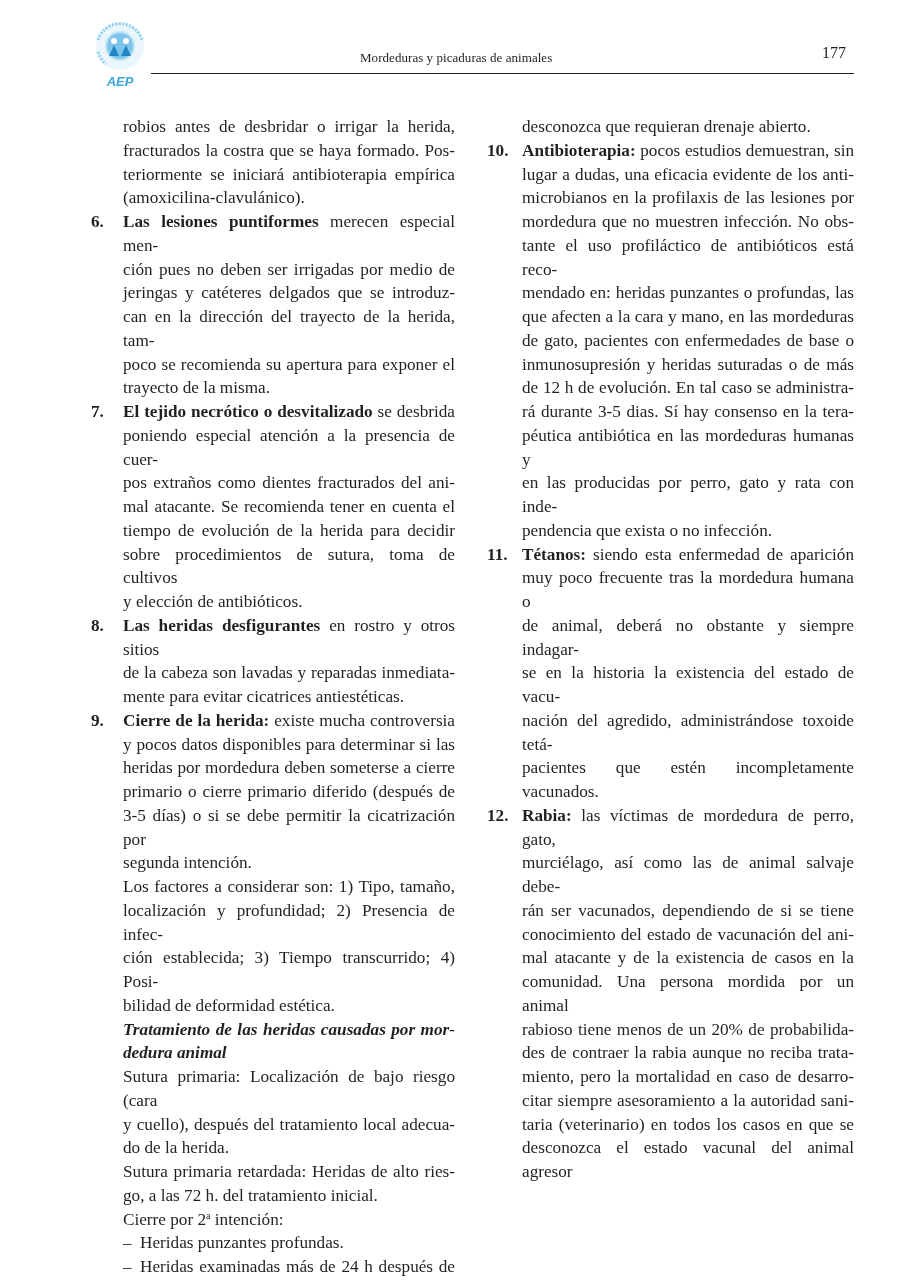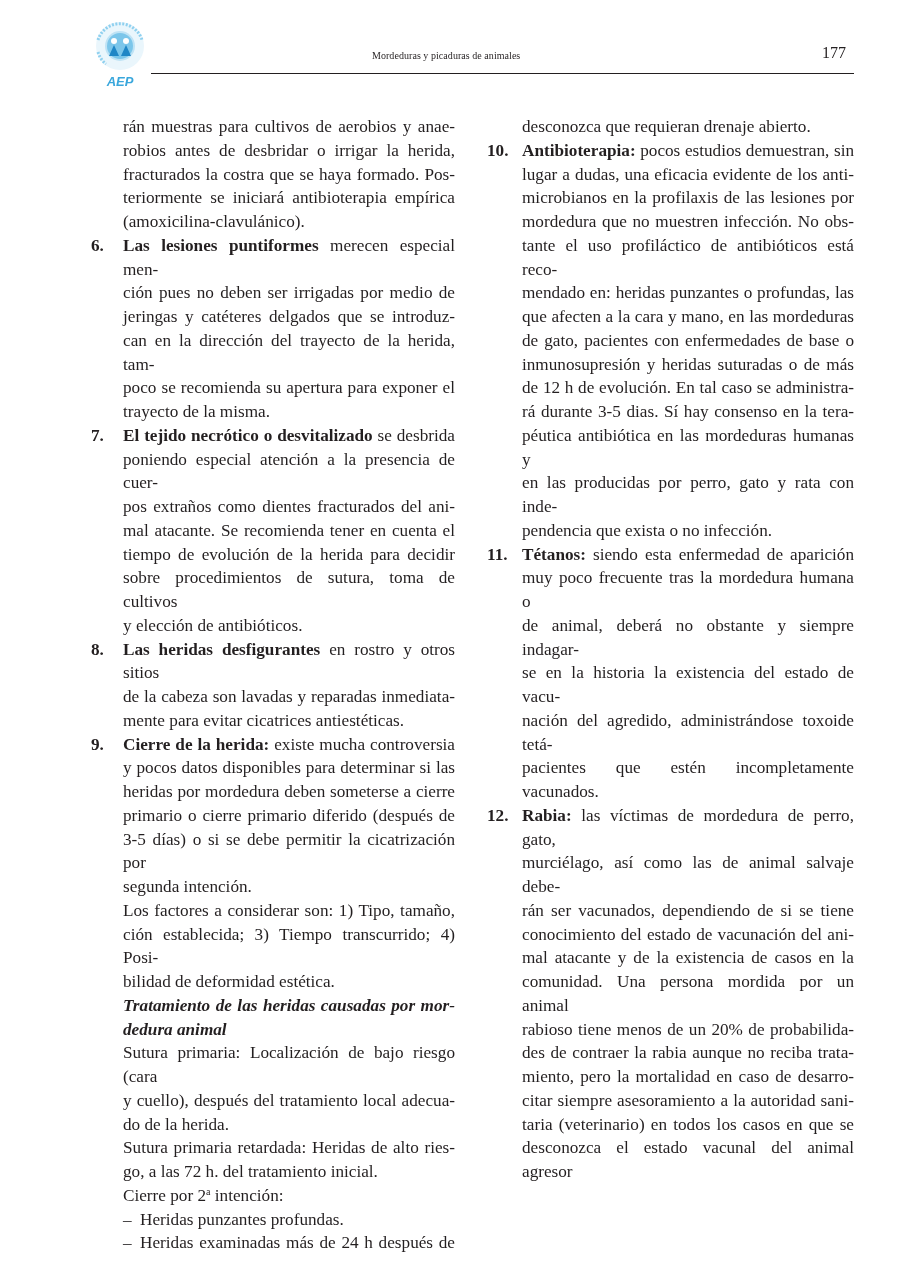--- a/index.html
+++ b/index.html
@@ -9,21 +9,21 @@
       font-family: "Liberation Serif", serif;
       color: #231f20;
       overflow: hidden;
     }
     .logo {
       position: absolute; left: 88px; top: 20px; width: 64px; height: 72px; font-style: italic;
     }
     .logo svg { display: block; }
     .header-title {
       position: absolute; left: 360px; top: 50px;
-      font-size: 10px; letter-spacing: 0.05px; margin-left: 12px;
+      font-size: 13px; letter-spacing: 0.05px;
     }
     .page-number {
       position: absolute; left: 822px; top: 44px;
       font-size: 16px;
     }
     .header-rule {
       position: absolute; left: 151px; top: 73px; width: 703px; height: 1px;
       background: #231f20;
     }
     .col {
@@ -63,21 +63,20 @@
     <path d="M10 32 A23 23 0 0 0 18 44" fill="none" stroke="#8fd0ef" stroke-width="3" stroke-dasharray="2 1.5"></path>
     <text x="32" y="66" text-anchor="middle" font-family="Liberation Sans, sans-serif" font-weight="bold" font-size="13" fill="#3aa7dc">AEP</text>
   </svg>
 </div>
 <div class="header-title">Mordeduras y picaduras de animales</div>
 <div class="page-number">177</div>
 <div class="header-rule"></div>
 
 <div class="col col-left">
   <div class="para">
-    <span class="line">rán muestras para cultivos de aerobios y anae-</span>
     <span class="line">robios antes de desbridar o irrigar la herida,</span>
     <span class="line">fracturados la costra que se haya formado. Pos-</span>
     <span class="line">teriormente se iniciará antibioterapia empírica</span>
     <span class="line last">(amoxicilina-clavulánico).</span>
   </div>
 
   <div class="item">
     <span class="num">6.</span>
     <span class="line"><span class="bold">Las lesiones puntiformes</span><span> merecen especial men-</span></span>
     <span class="line">ción pues no deben ser irrigadas por medio de</span>
@@ -108,20 +107,21 @@
   <div class="item">
     <span class="num">9.</span>
     <span class="line"><span class="bold">Cierre de la herida:</span><span> existe mucha controversia</span></span>
     <span class="line">y pocos datos disponibles para determinar si las</span>
     <span class="line">heridas por mordedura deben someterse a cierre</span>
     <span class="line">primario o cierre primario diferido (después de</span>
     <span class="line">3-5 días) o si se debe permitir la cicatrización por</span>
     <span class="line last">segunda intención.</span>
 
     <span class="line">Los factores a considerar son: 1) Tipo, tamaño,</span>
+    <span class="line">localización y profundidad; 2) Presencia de infec-</span>
     <span class="line">ción establecida; 3) Tiempo transcurrido; 4) Posi-</span>
     <span class="line last">bilidad de deformidad estética.</span>
 
     <span class="line bi">Tratamiento de las heridas causadas por mor-</span>
     <span class="line last bi">dedura animal</span>
 
     <span class="line"><span class="it">Sutura primaria:</span><span> Localización de bajo riesgo (cara</span></span>
     <span class="line">y cuello), después del tratamiento local adecua-</span>
     <span class="line last">do de la herida.</span>
 

